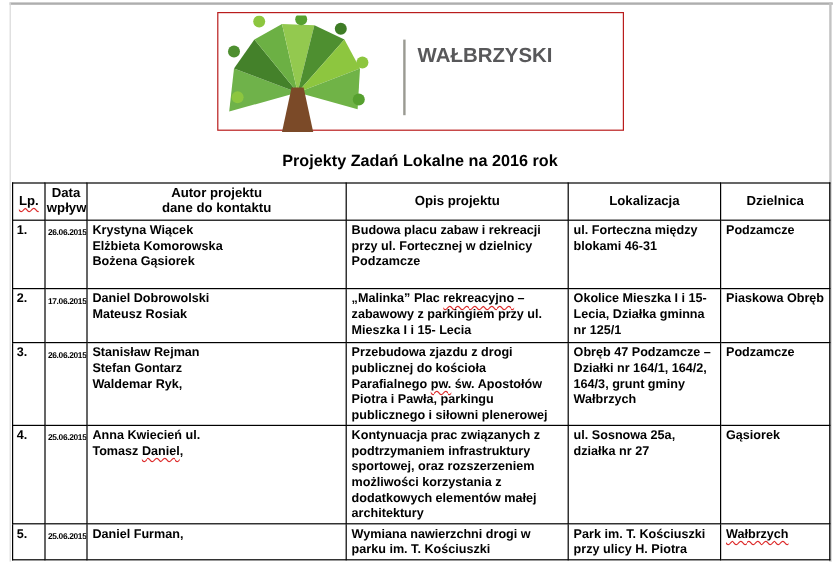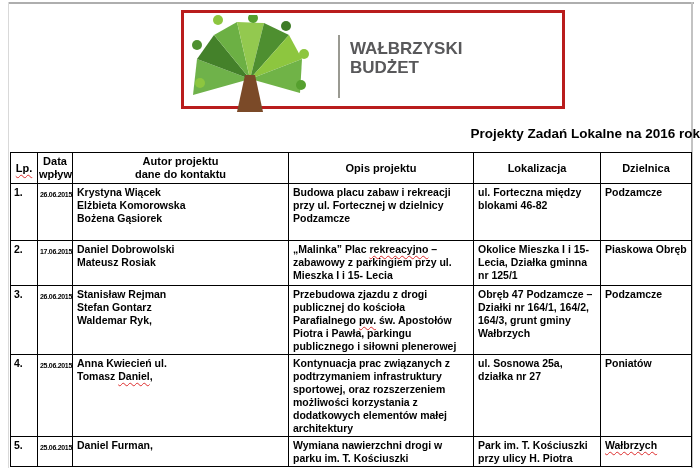--- a/index.html
+++ b/index.html
@@ -10,34 +10,34 @@
     font-family: "Liberation Sans", sans-serif;
     overflow: hidden;
   }
   
   .edge-top   { position:absolute; left:8px; top:2px; width:686px; height:2px; background:#aeaeae; }
   .edge-left  { position:absolute; left:8px; top:2px; width:1px; height:466px; background:#d9d9d9; }
   .edge-right { position:absolute; left:691px; top:2px; width:2px; height:466px; background:#c3c3c3; }
 
   
   .logo-box {
-    position:absolute; left:181px; top:10px; width:384px; height:99px;
-    background:#ffffff; border:3px solid #b91c1c;
+    position:absolute; left:181px; top:10px; width:339px; height:99px;
+    background:#ffffff; border:1px solid #b91c1c;
   }
   .tree-svg { position:absolute; left:6px; top:2px; }
   .logo-sep { position:absolute; left:154px; top:22px; width:2px; height:63px; background:#9a9a92; }
   .logo-text {
     position:absolute; left:166px; top:26px;
     font-size:17px; line-height:19px; font-weight:bold;
     color:#58585a; letter-spacing:0px; white-space:nowrap;
   }
 
   .doc-title {
     position:absolute; left:0; top:126px; width:700px;
-    text-align:right; font-size:13.5px; font-weight:bold; color:#000000;
+    text-align:center; font-size:13.5px; font-weight:bold; color:#000000;
   }
 
   
   table.projects {
     position:absolute; left:10px; top:152px; width:681px;
     border-collapse:collapse; table-layout:fixed;
   }
   .projects th, .projects td {
     border:1px solid #000000; color:#000000; overflow:hidden;
   }
@@ -84,21 +84,20 @@
     <circle cx="63" cy="3" r="5" fill="#56a02f"></circle>
     <circle cx="96" cy="11" r="5" fill="#3e7c26"></circle>
     <circle cx="7" cy="30" r="5" fill="#4e8f30"></circle>
     <circle cx="114" cy="39" r="5" fill="#8dc63f"></circle>
     <circle cx="10" cy="68" r="5" fill="#8dc63f"></circle>
     <circle cx="111" cy="70" r="5" fill="#56a02f"></circle>
   </svg>
   <div class="logo-sep"></div>
   <div class="logo-text">
     <div>WAŁBRZYSKI</div>
-    <div>BUDŻET</div>
   </div>
 </div>
 
 <div class="doc-title">Projekty Zadań Lokalne na 2016 rok</div>
 
 <table class="projects">
   <colgroup>
     <col style="width:27px">
       <col style="width:35px">
       <col style="width:216px">
@@ -115,21 +114,21 @@
         <th>Lokalizacja</th>
         <th>Dzielnica</th>
       </tr>
   </thead>
   <tbody>
       <tr style="height: 57px;">
         <td class="c-lp">1.</td>
         <td class="c-data">26.06.2015</td>
         <td class="c-autor">Krystyna Wiącek<br>Elżbieta Komorowska<br>Bożena Gąsiorek</td>
         <td class="c-opis">Budowa placu zabaw i rekreacji przy ul. Fortecznej w dzielnicy Podzamcze</td>
-        <td class="c-lok">ul. Forteczna między blokami 46-82</td>
+        <td class="c-lok">ul. Forteczna między blokami 46-31</td>
         <td class="c-dziel">Podzamcze</td>
       </tr>
       <tr style="height: 45px;">
         <td class="c-lp">2.</td>
         <td class="c-data">17.06.2015</td>
         <td class="c-autor">Daniel Dobrowolski<br>Mateusz Rosiak</td>
         <td class="c-opis">„Malinka” Plac <span class="sq">rekreacyjno</span> – zabawowy z parkingiem przy ul. Mieszka I i 15- Lecia</td>
         <td class="c-lok">Okolice Mieszka I i 15-Lecia, Działka gminna nr 125/1</td>
         <td class="c-dziel">Piaskowa Obręb</td>
       </tr>
@@ -140,21 +139,21 @@
         <td class="c-opis">Przebudowa zjazdu z drogi publicznej do kościoła Parafialnego <span class="sq">pw.</span> św. Apostołów Piotra i Pawła, parkingu publicznego i siłowni plenerowej</td>
         <td class="c-lok">Obręb 47 Podzamcze – Działki nr 164/1, 164/2, 164/3, grunt gminy Wałbrzych</td>
         <td class="c-dziel">Podzamcze</td>
       </tr>
       <tr style="height: 81px;">
         <td class="c-lp">4.</td>
         <td class="c-data">25.06.2015</td>
         <td class="c-autor">Anna Kwiecień ul.<br>Tomasz <span class="sq">Daniel</span>,</td>
         <td class="c-opis">Kontynuacja prac związanych z podtrzymaniem infrastruktury sportowej, oraz rozszerzeniem możliwości korzystania z dodatkowych elementów małej architektury</td>
         <td class="c-lok">ul. Sosnowa 25a, działka nr 27</td>
-        <td class="c-dziel">Poniatów</td>
+        <td class="c-dziel">Gąsiorek</td>
       </tr>
       <tr style="height: 30px;">
         <td class="c-lp">5.</td>
         <td class="c-data">25.06.2015</td>
         <td class="c-autor">Daniel Furman,</td>
         <td class="c-opis">Wymiana nawierzchni drogi w parku im. T. Kościuszki</td>
         <td class="c-lok">Park im. T. Kościuszki przy ulicy H. Piotra</td>
         <td class="c-dziel"><span class="sq">Wałbrzych</span></td>
       </tr>
     </tbody>

